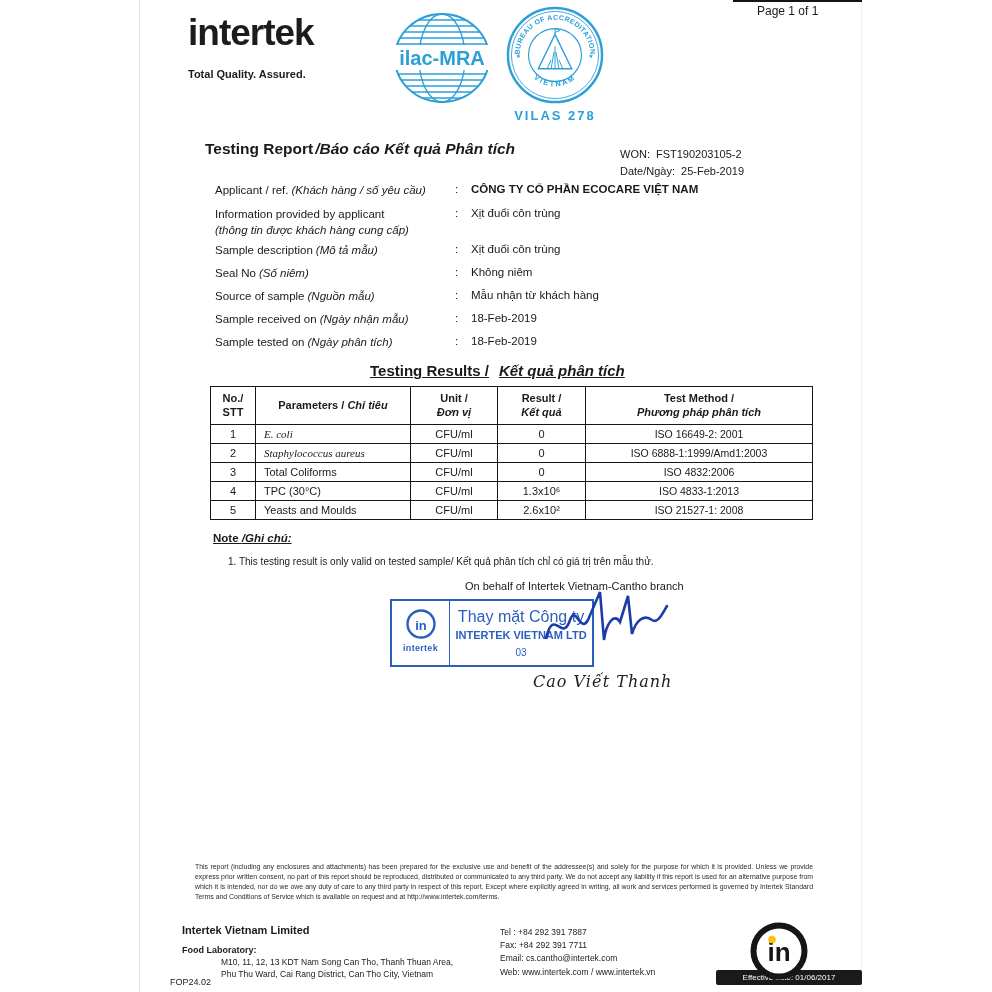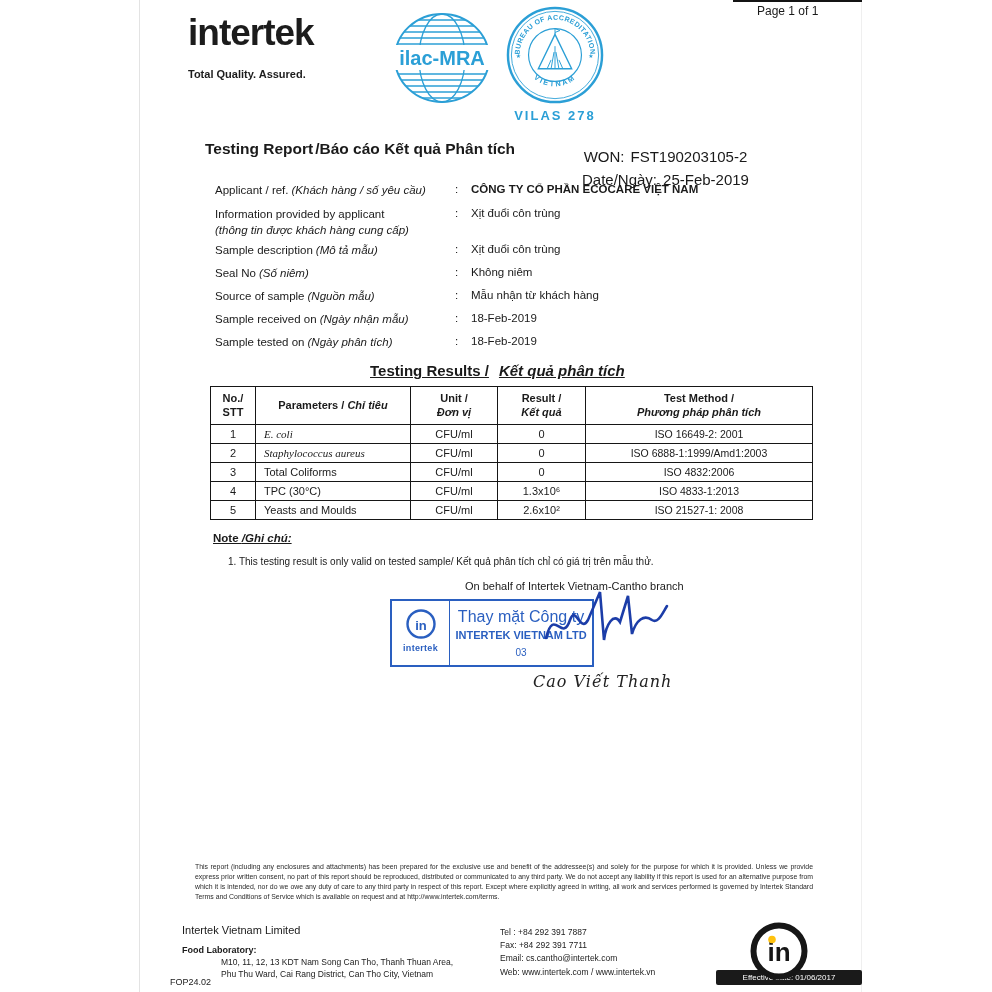--- a/index.html
+++ b/index.html
@@ -14,22 +14,22 @@
   .intertek-logo{position:absolute;left:188px;top:14px;}
   .wordmark{font-size:37px;font-weight:bold;letter-spacing:-1px;color:#1c1c1c;line-height:1;}
   .tagline{font-size:11px;font-weight:bold;margin-top:17px;color:#1c1c1c;}
   .ilac-logo{position:absolute;left:392px;top:12px;width:100px;height:94px;}
   .boa-seal{position:absolute;left:506px;top:6px;width:98px;height:98px;}
   .vilas{position:absolute;left:506px;top:108px;width:98px;text-align:center;color:#2b9fd6;
          font-weight:bold;font-size:13px;letter-spacing:2px;}
 
   
   .report-title{position:absolute;left:205px;top:140px;font-size:15.5px;font-weight:bold;}
-  .report-title .vi{margin-left:2px;}
-  .won-block{position:absolute;left:582px;top:146px;font-size:15px;line-height:1.5;text-align:center;}
+  .report-title .vi{font-style:italic;margin-left:2px;}
+  .won-block{position:absolute;left:620px;top:146px;font-size:11px;line-height:1.5;}
   .won-block .lbl{margin-right:6px;}
 
   
   .fields{position:absolute;left:215px;top:180px;width:590px;font-size:11.5px;}
   .field{position:absolute;left:0;display:flex;align-items:flex-start;width:100%;}
   .field .label{width:240px;flex:none;line-height:1.35;}
   .field .label .vi{font-style:italic;margin-left:3px;}
   .field .colon{width:16px;flex:none;}
   .field .value{flex:1;}
   .f1{top:3px}.f2{top:27px}.f3{top:63px}.f4{top:86px}.f5{top:109px}.f6{top:132px}.f7{top:155px}
@@ -69,21 +69,21 @@
   .stamp-line2{font-size:11px;font-weight:bold;margin-top:3px;}
   .stamp-number{font-size:10px;margin-top:6px;}
   .signature{position:absolute;left:540px;top:586px;width:132px;height:82px;pointer-events:none;}
   .signer-name{position:absolute;left:533px;top:672px;font-family:"DejaVu Serif", serif;
                font-style:italic;font-size:16px;letter-spacing:1px;color:#222;}
 
   
   .disclaimer{position:absolute;left:195px;top:862px;width:618px;font-size:6.9px;
               line-height:1.45;text-align:justify;color:#2a2a2a;}
   .footer-left{position:absolute;left:182px;top:924px;}
-  .footer-company{font-size:11px;font-weight:normal;}
+  .footer-company{font-size:11px;font-weight:bold;}
   .footer-dept{font-size:9px;font-weight:bold;margin-top:9px;}
   .footer-addr{font-size:8.5px;line-height:1.4;margin-top:2px;color:#222;margin-left:39px;}
   .footer-right{position:absolute;left:500px;top:926px;font-size:8.5px;line-height:1.55;color:#222;}
   .effective-bar{position:absolute;left:716px;top:970px;width:146px;height:15px;background:#1a1a1a;
                  color:#fff;font-size:8px;line-height:15px;text-align:center;border-radius:2px;z-index:1;}
   .roundel{position:absolute;left:748px;top:920px;width:62px;height:62px;z-index:2;}
   .form-code{position:absolute;left:170px;top:977px;font-size:9px;}
 </style>
 </head>
 <body>

